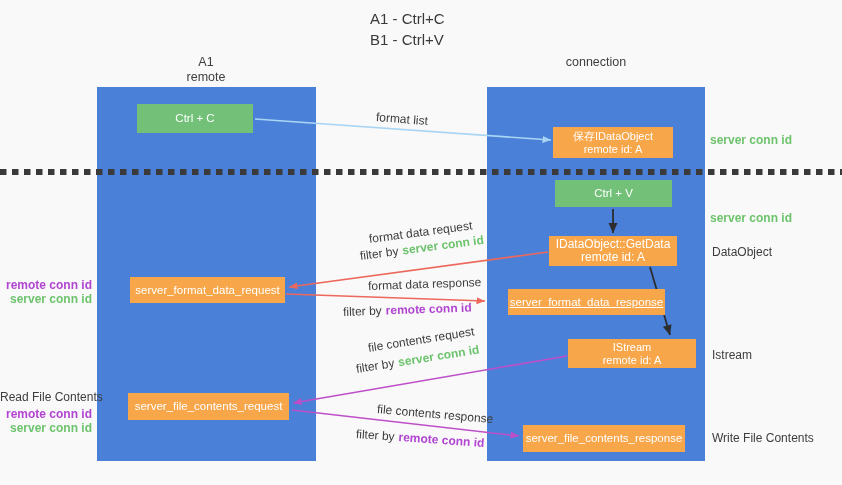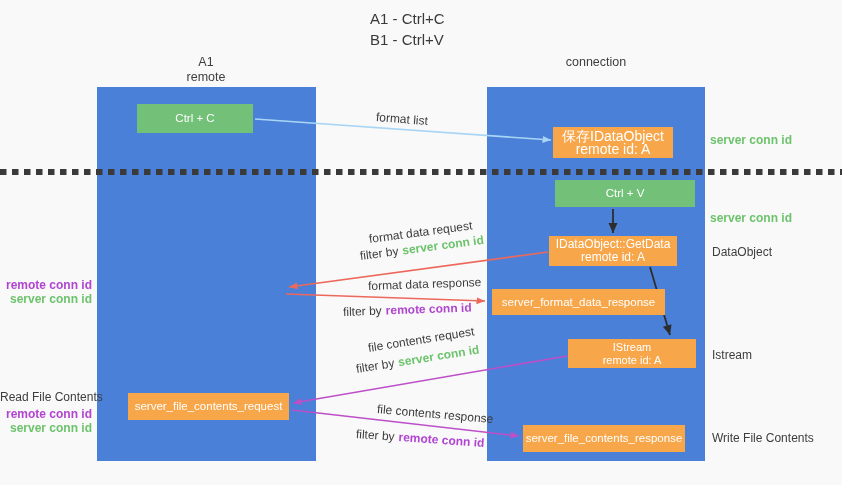--- a/index.html
+++ b/index.html
@@ -73,36 +73,39 @@
     <line x1="286" y1="294" x2="485" y2="301" stroke="#ed685c" stroke-width="1.6" marker-end="url(#m-red)"></line>
     <line x1="650" y1="267" x2="670" y2="335" stroke="#2d2d2d" stroke-width="1.8" marker-end="url(#m-black)"></line>
     <line x1="567" y1="356" x2="293" y2="403" stroke="#bd4fc8" stroke-width="1.6" marker-end="url(#m-purple)"></line>
     <line x1="292" y1="410" x2="519" y2="436" stroke="#bd4fc8" stroke-width="1.6" marker-end="url(#m-purple)"></line>
   </svg>
 
   <div class="node green" style="left:137px; top:104px; width:116px; height:29px;">
     <div>Ctrl + C</div>
   </div>
 
-  <div class="node orange" style="left:553px; top:127px; width:120px; height:31px; font-size:14px;">
+  <div class="node orange" style="left:553px; top:127px; width:120px; height:31px; font-size:11px;">
     <div>保存IDataObject</div>
     <div>remote id: A</div>
   </div>
 
-  <div class="node green" style="left:555px; top:180px; width:140px; height:27px;">
+  <div class="node green" style="left:555px; top:180px; width:117px; height:27px;">
     <div>Ctrl + V</div>
   </div>
 
   <div class="node orange" style="left:549px; top:236px; width:128px; height:30px; font-size:12px;">
     <div>IDataObject::GetData</div>
     <div>remote id: A</div>
   </div>
 
+  <div class="node orange" style="left:130px; top:277px; width:155px; height:26px;">
+    <div>server_format_data_request</div>
+  </div>
 
-  <div class="node orange" style="left:492px; top:289px; width:173px; height:26px;">
+  <div class="node orange" style="left:508px; top:289px; width:157px; height:26px;text-decoration:underline;">
     <div>server_format_data_response</div>
   </div>
 
   <div class="node orange" style="left:568px; top:339px; width:128px; height:29px; font-size:11px;">
     <div>IStream</div>
     <div>remote id: A</div>
   </div>
 
   <div class="node orange" style="left:128px; top:393px; width:161px; height:27px;">
     <div>server_file_contents_request</div>

